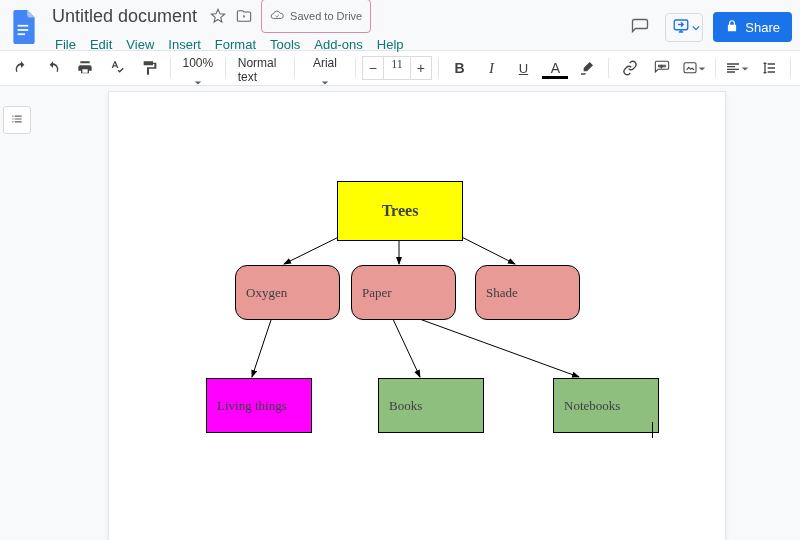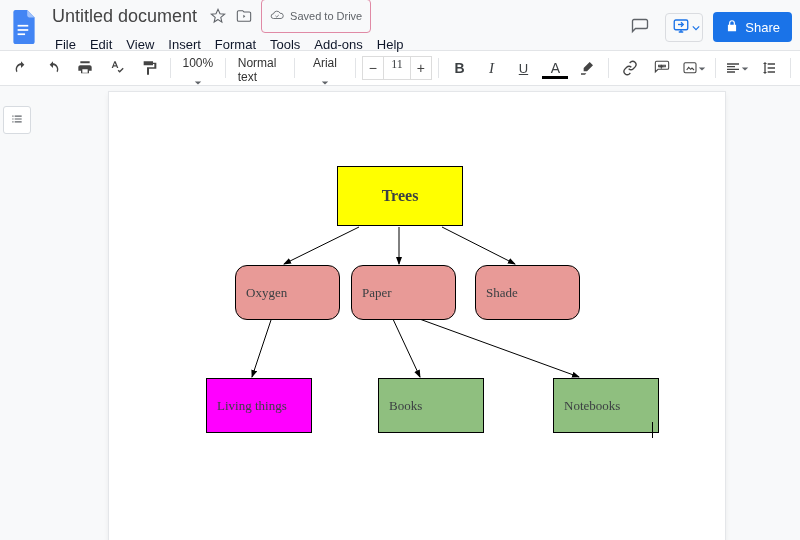--- a/index.html
+++ b/index.html
@@ -35,21 +35,21 @@
   .title-icon svg{width:16px;height:16px;fill:#5f6368;}
   .saved-pill {
     display:flex; align-items:center; gap:6px;
     border:1px solid #e08aa5;
     border-radius:4px;
     padding:8px 8px;
     font-size:11px; color:#5f6368;
   }
   .saved-pill svg{width:14px;height:14px;fill:#5f6368;}
   .menubar { display:flex; gap:0; margin-top:1px;}
-  .menu-item { font-size:13px; padding:3px 7px; color:#0f172a; border-radius:3px;}
+  .menu-item { font-size:13px; padding:3px 7px; color:#0f766e; border-radius:3px;}
   .last-edit{font-size:12px;color:#777;text-decoration:underline;margin-left:6px;padding-top:3px;}
 
   .titlebar-right {
     margin-left:auto; display:flex; align-items:center; gap:10px;
   }
   .circle-btn{
     width:28px;height:28px;border-radius:50%;
     display:flex;align-items:center;justify-content:center;
     border:1px solid transparent;
   }
@@ -352,21 +352,21 @@
 
         <line x1="333" y1="135" x2="406" y2="172" marker-end="url(#ah)"></line>
 
         <line x1="163" y1="225" x2="143" y2="285" marker-end="url(#ah)"></line>
 
         <line x1="283" y1="225" x2="311" y2="285" marker-end="url(#ah)"></line>
 
         <line x1="305" y1="225" x2="470" y2="285" marker-end="url(#ah)"></line>
       </svg>
 
-      <div class="node center" style="left:228px;top:74px;width:124px;height:58px;background:#ffff00;">Trees</div>
+      <div class="node center" style="left:228px;top:89px;width:124px;height:58px;background:#ffff00;">Trees</div>
 
       <div class="node rounded" style="left:126px;top:173px;width:93px;height:53px;background:#e89a97;">Oxygen</div>
 
       <div class="node rounded" style="left:366px;top:173px;width:93px;height:53px;background:#e89a97;">Shade</div>
 
       <div class="node rounded" style="left:242px;top:173px;width:93px;height:53px;background:#e89a97;">Paper</div>
 
       <div class="node" style="left:97px;top:286px;width:94px;height:53px;background:#ff00ff;">Living things</div>
 
       <div class="node" style="left:269px;top:286px;width:94px;height:53px;background:#8fbf7f;">Books</div>

